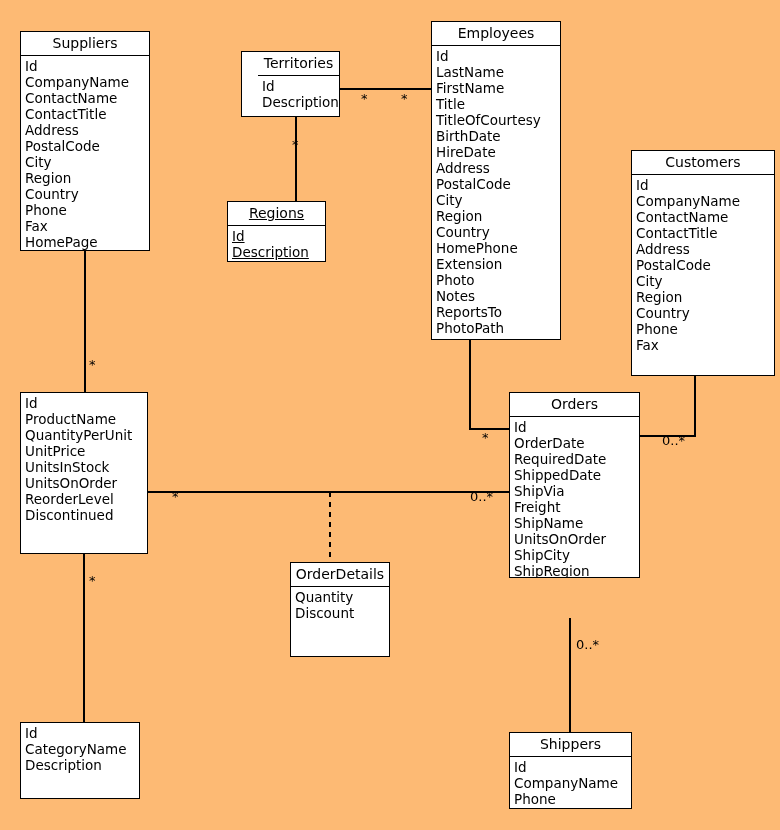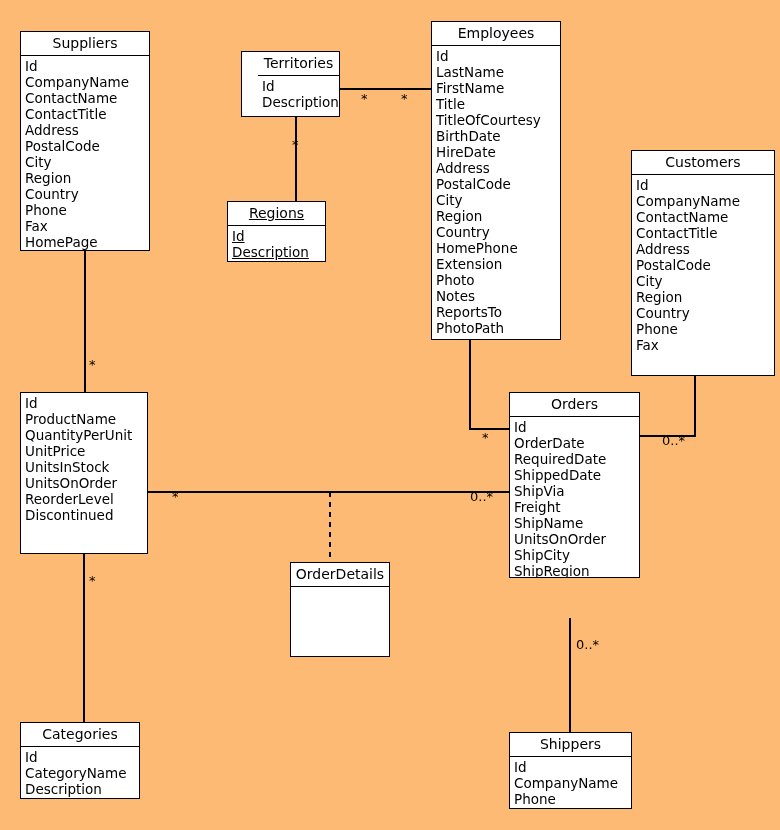--- a/index.html
+++ b/index.html
@@ -181,23 +181,26 @@
           <div class="attr">ShipName</div>
           <div class="attr">UnitsOnOrder</div>
           <div class="attr">ShipCity</div>
           <div class="attr">ShipRegion</div>
           <div class="attr">ShipPostalCode</div>
           <div class="attr">ShipCountry</div>
         </div>
       </div>
       <div class="entity" style="left: 290px; top: 562px; width: 100px; height: 95px;">
         <div class="entity-title">OrderDetails</div>
+        <div class="entity-attrs">
+          <div class="attr">Quantity</div>
+          <div class="attr">Discount</div>
+        </div>
       </div>
       <div class="entity" style="left: 20px; top: 722px; width: 120px; height: 77px;">
-        <div class="entity-title">Categories</div>
         <div class="entity-attrs">
           <div class="attr">Id</div>
           <div class="attr">CategoryName</div>
           <div class="attr">Description</div>
         </div>
       </div>
       <div class="entity" style="left: 509px; top: 732px; width: 123px; height: 77px;">
         <div class="entity-title">Shippers</div>
         <div class="entity-attrs">
           <div class="attr">Id</div>

